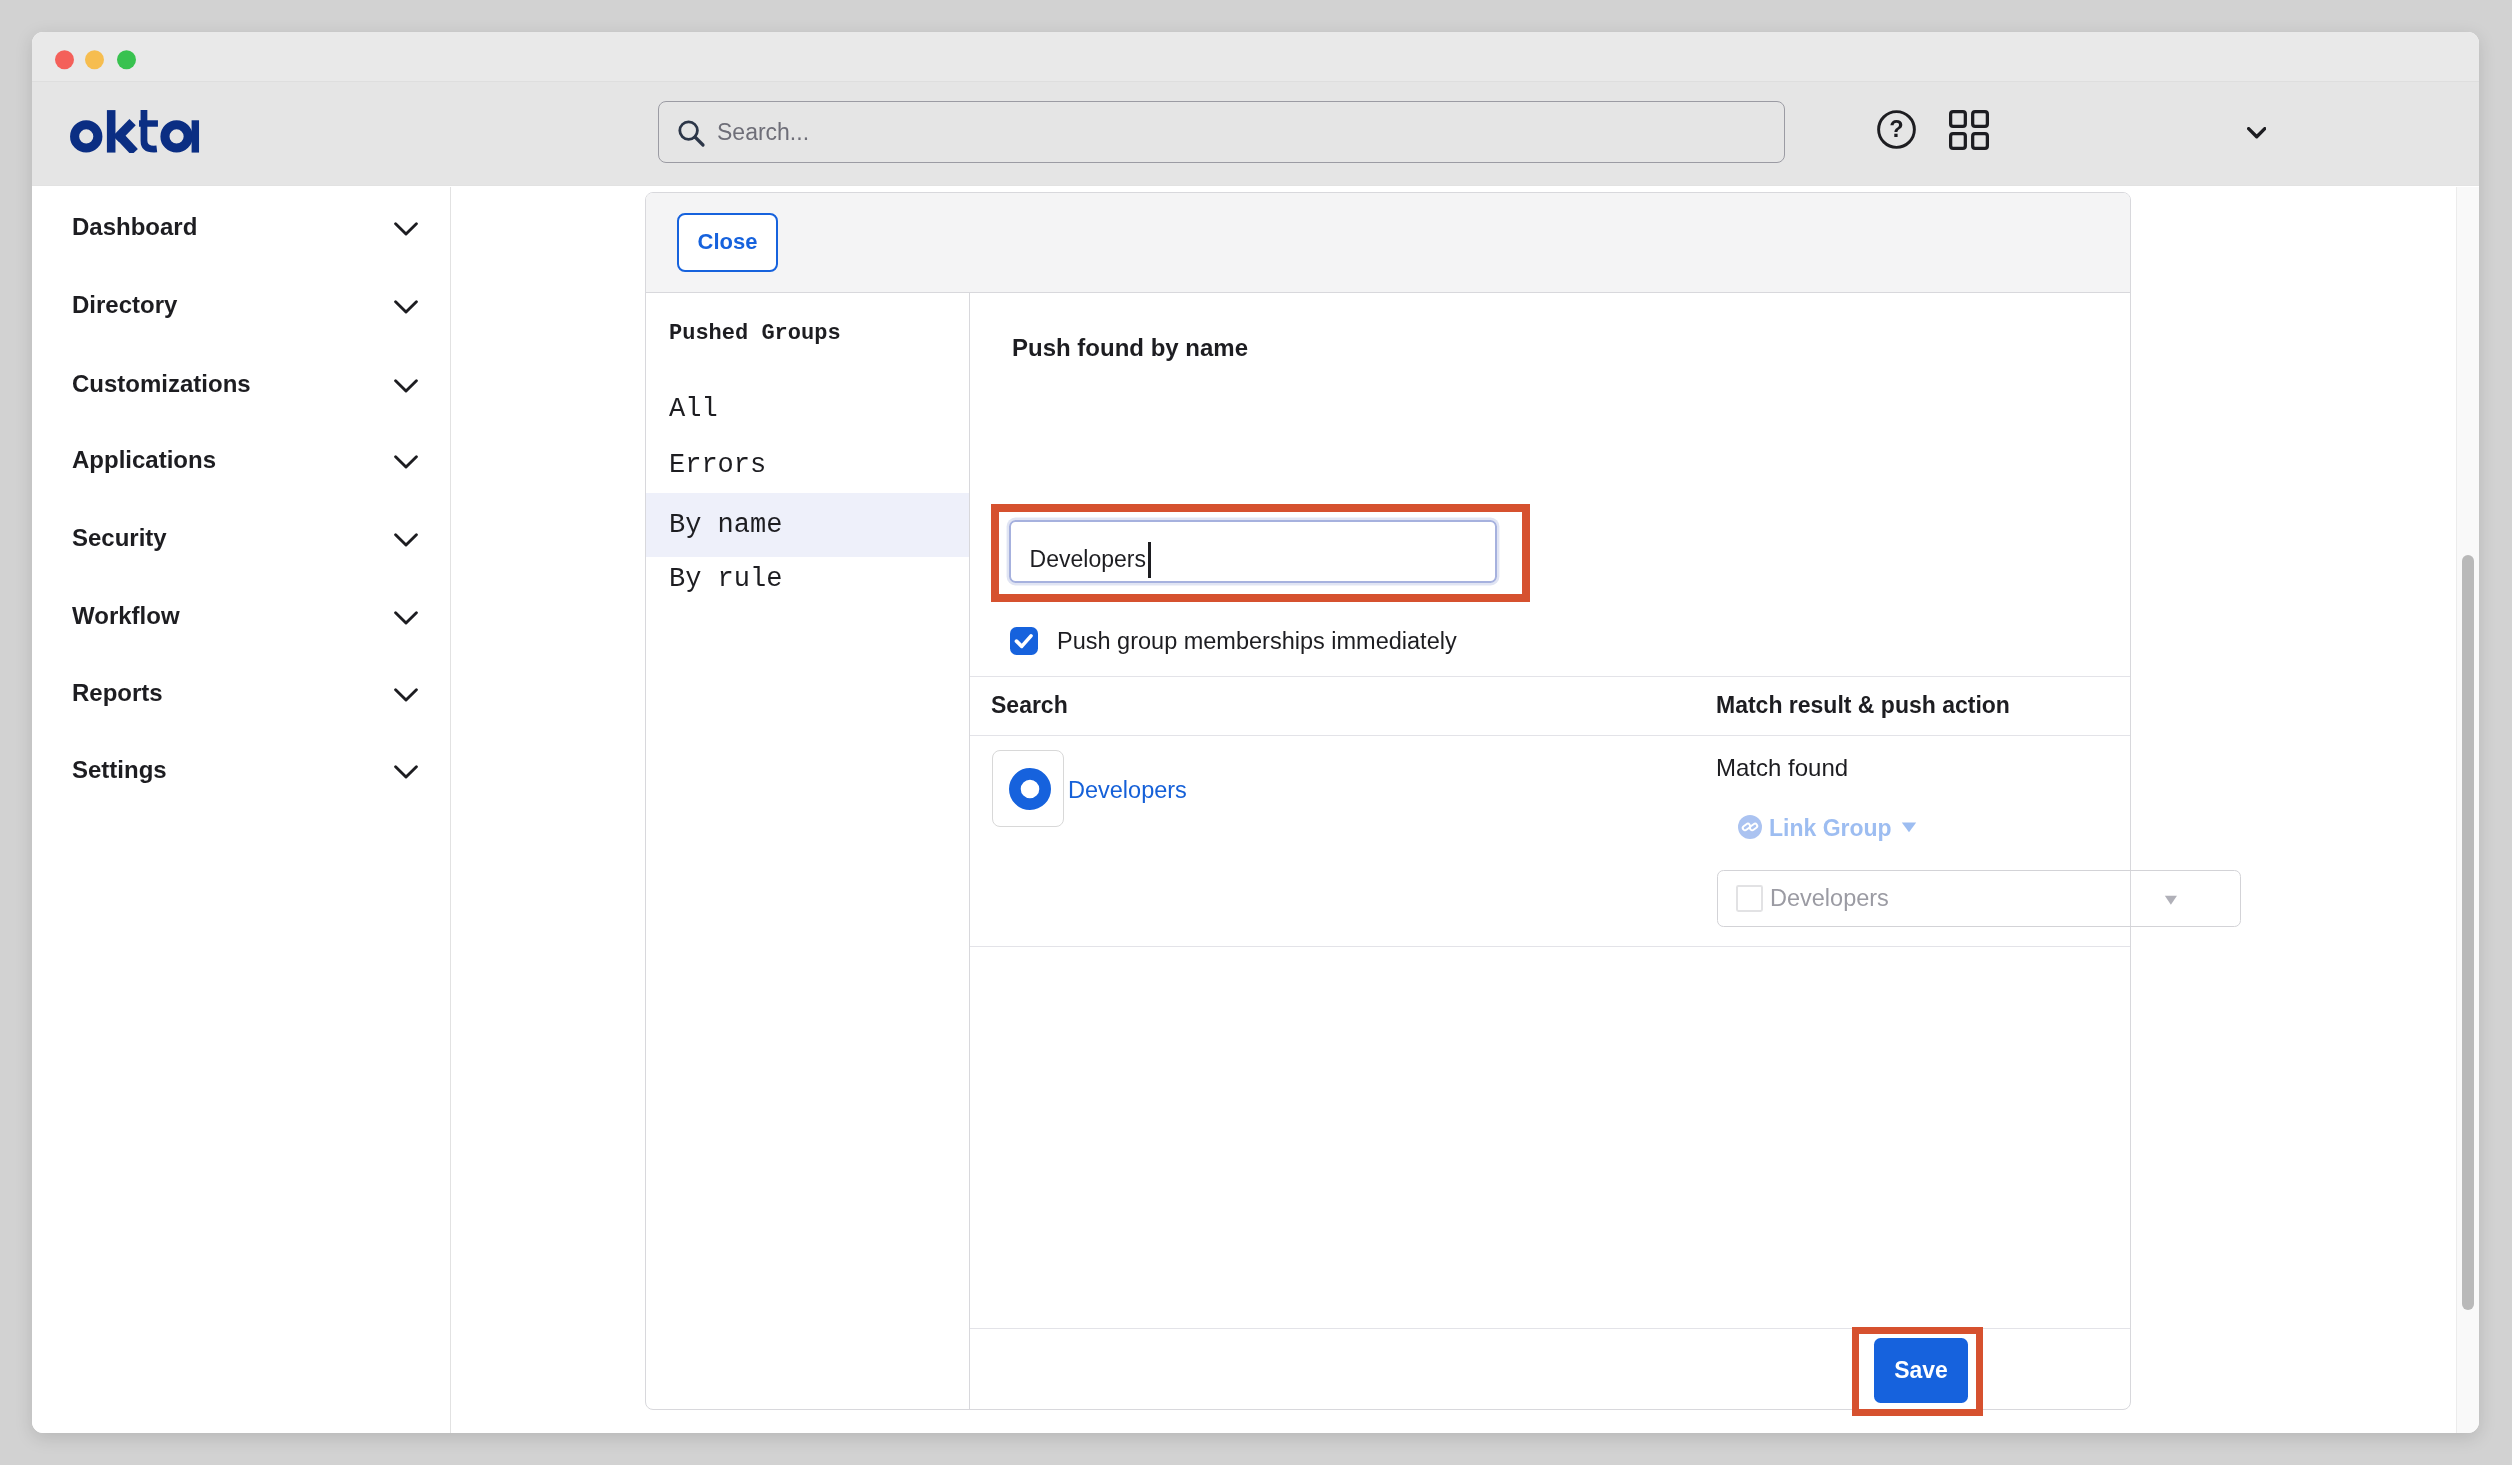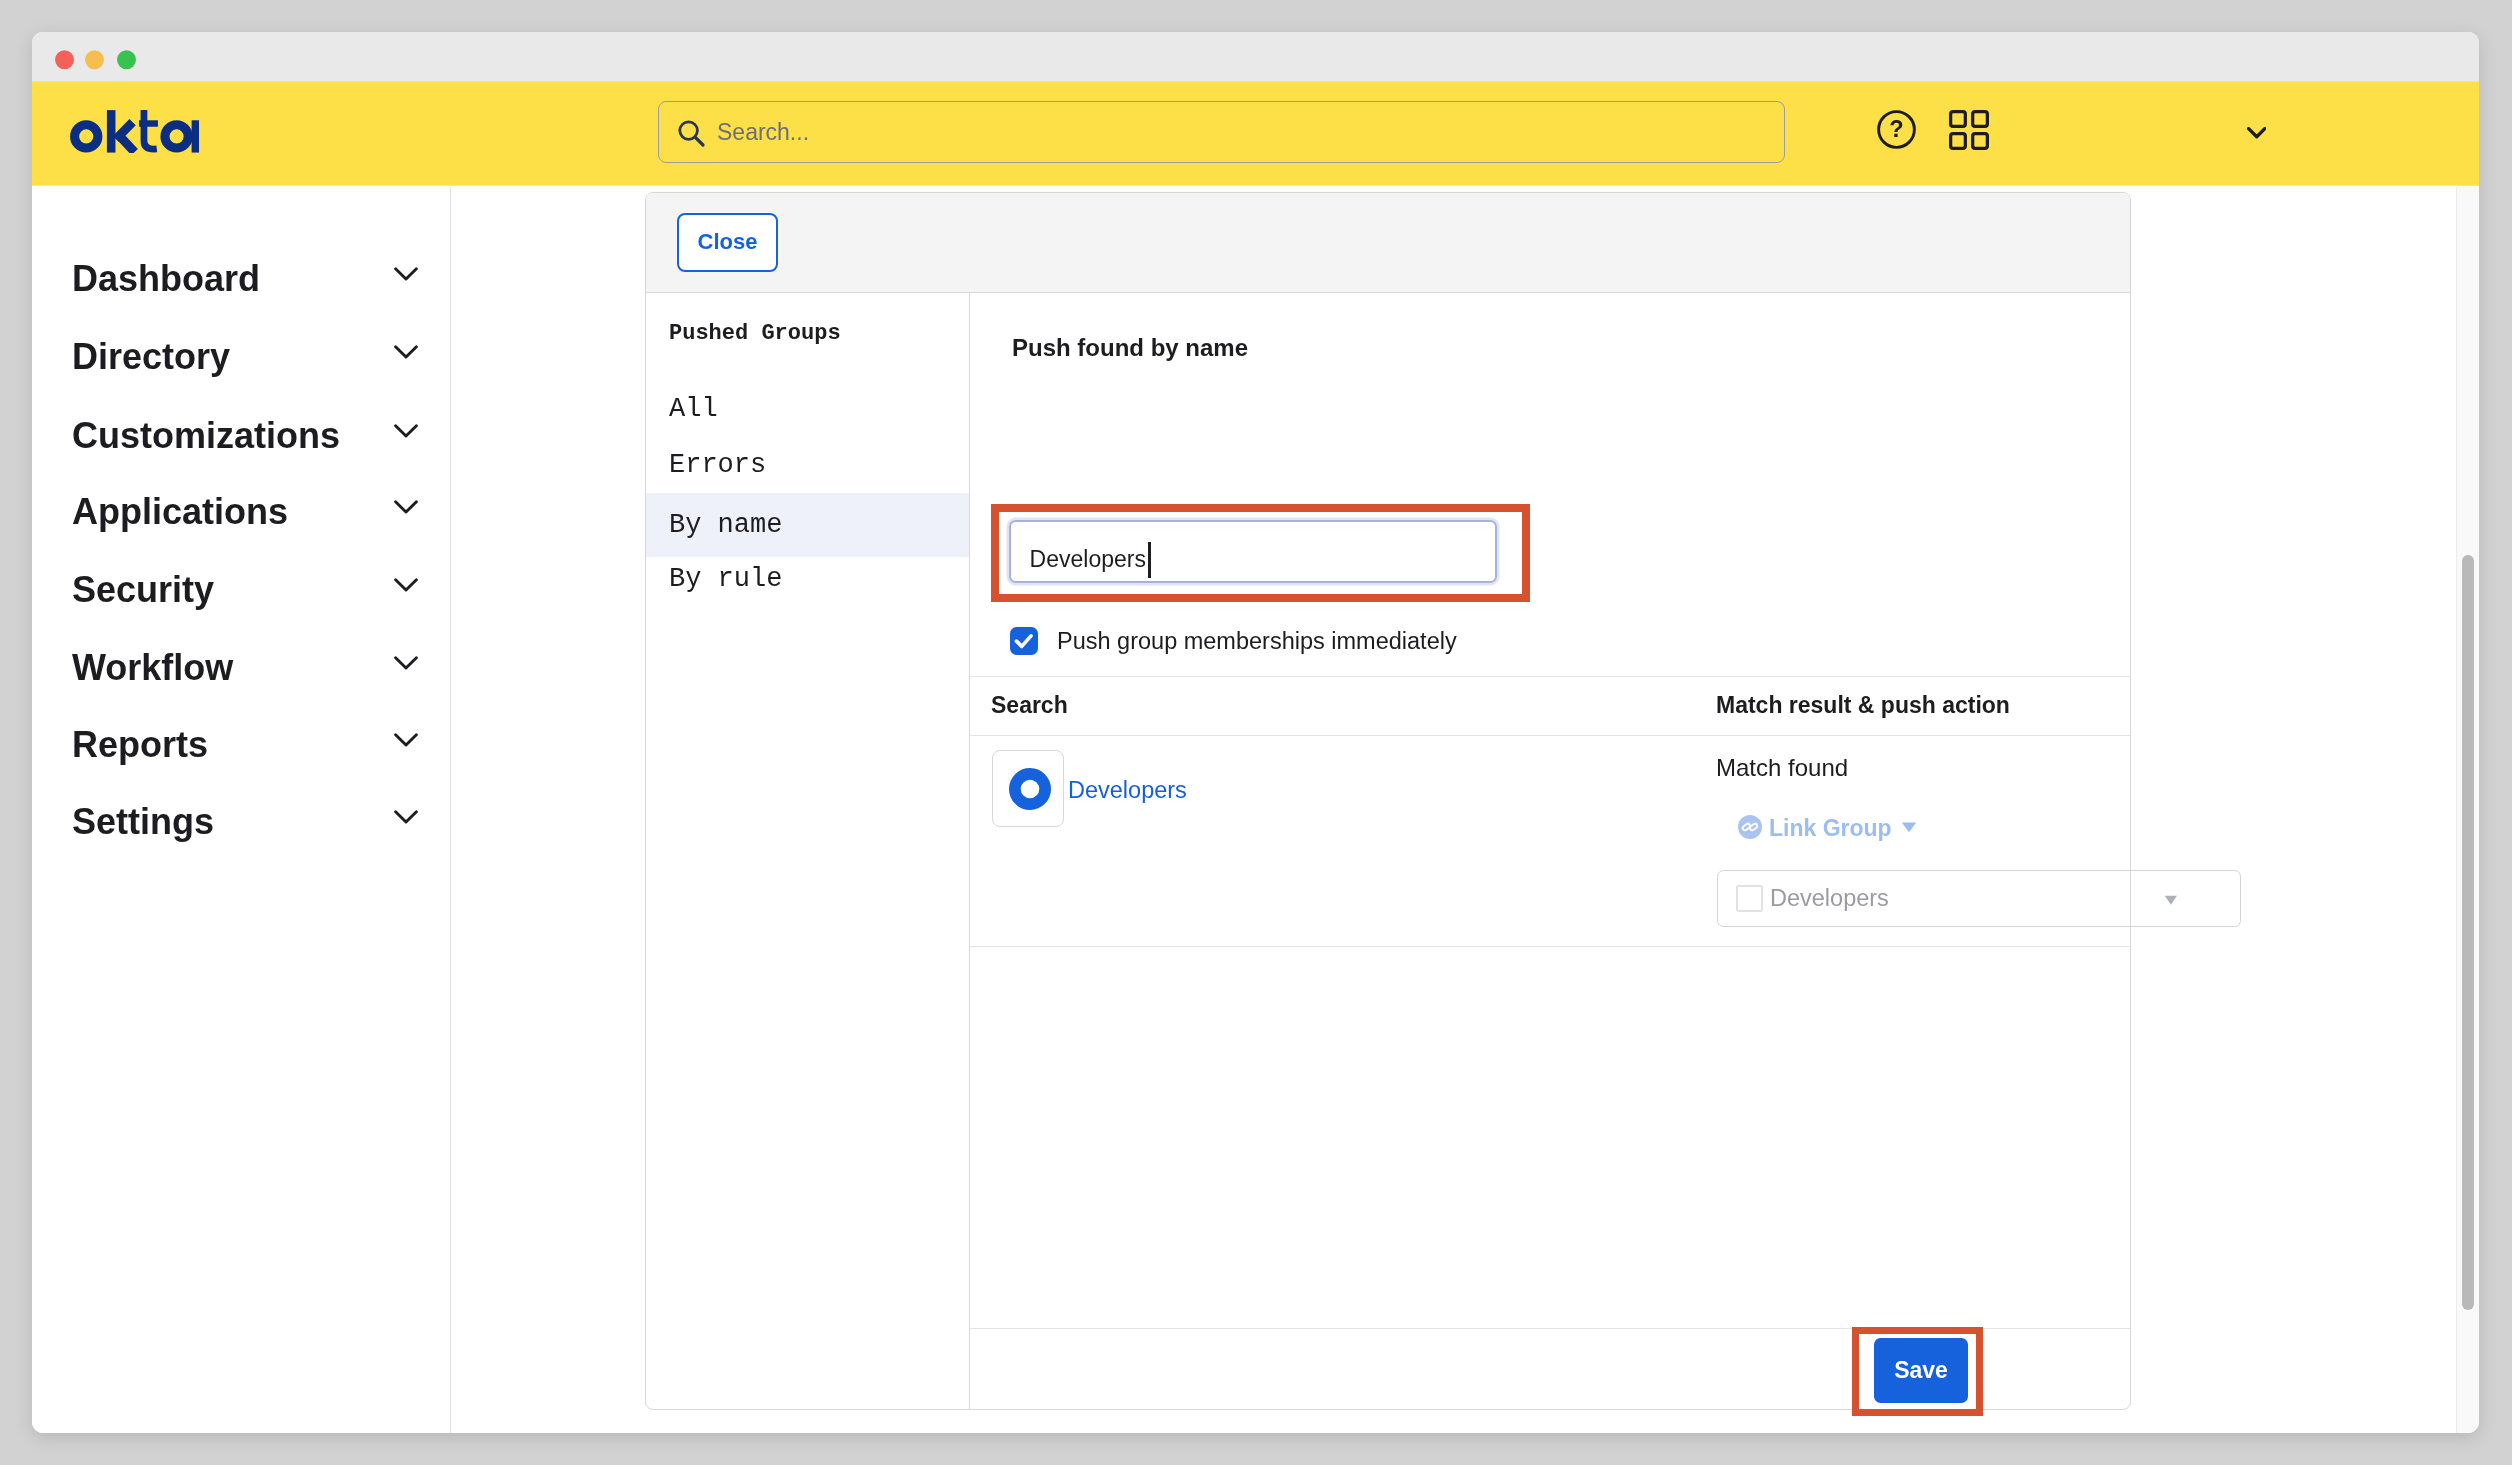--- a/index.html
+++ b/index.html
@@ -4,26 +4,26 @@
 <style>
   * { margin:0; padding:0; box-sizing:border-box; }
   html,body { width:2512px; height:1466px; }
   body { background:#d2d2d2; font-family:"Liberation Sans", sans-serif; color:#1d1d21; position:relative; overflow:hidden; }
   .window { position:absolute; left:32px; top:32px; width:2447px; height:1401px; background:#fff; border-radius:11.3px; overflow:hidden; box-shadow:0 4.9px 18px rgba(0,0,0,.13); }
   .titlebar { position:absolute; left:0; top:0; width:100%; height:50px; background:#e9e9e9; border-bottom:0.8px solid #dedede; }
   .dot { position:absolute; top:50px; width:19.4px; height:19.4px; border-radius:50%; transform:translateY(-50%); }
   .dot.r { left:23px; top:27.5px; background:#f4605a; }
   .dot.y { left:53px; top:27.5px; background:#f6bd4f; }
   .dot.g { left:85px; top:27.5px; background:#38c24f; }
-  .appheader { position:absolute; left:0; top:50px; width:100%; height:104px; background:#fde047; border-bottom:0.8px solid #e2e2e2; }
+  .appheader { position:absolute; left:0; top:50px; width:100%; height:104px; background:#e5e5e5; border-bottom:0.8px solid #e2e2e2; }
   .searchbox { position:absolute; left:626px; top:19.4px; width:1127px; height:62px; border:1.6px solid #9b9ba3; border-radius:8px; }
   .searchbox .ph { position:absolute; left:58px; top:50%; transform:translateY(-50%); font-size:23px; color:#6e6e78; }
   .hdr-user { position:absolute; left:1959px; top:25px; width:267px; text-align:center; font-size:23.5px; line-height:30px; color:#1d1d21; }
   .sidebar { position:absolute; left:0; top:155px; width:419px; bottom:0; background:#fff; border-right:0.8px solid #e2e2e2; }
-  .sideitem { position:absolute; left:40px; width:346px; height:32px; font-size:36px; font-weight:bold; color:#1d1d21;margin-top:45px; }
+  .sideitem { position:absolute; left:40px; width:346px; height:32px; font-size:24px; font-weight:bold; color:#1d1d21; }
   .sideitem svg { position:absolute; right:0; top:9px; }
   .card { position:absolute; left:613px; top:160px; width:1486px; height:1218px; background:#fff; border:1.6px solid #d8d8dc; border-radius:8px; }
   .cardhead { position:absolute; left:0; top:0; width:100%; height:100px; background:#f4f4f5; border-bottom:0.8px solid #d8d8dc; border-radius:6.5px 6.5px 0 0; }
   .closebtn { position:absolute; left:31px; top:20px; width:101px; height:59px; background:#fff; border:2.4px solid #1662dd; border-radius:8px; color:#1662dd; font-weight:bold; font-size:22px; text-align:center; line-height:54px; }
   .leftpanel { position:absolute; left:0; top:100px; width:324px; bottom:0; border-right:0.8px solid #d8d8dc;font-family:Liberation Mono, monospace; }
   .lp-h { position:absolute; left:23px; top:28px; font-size:22px; font-weight:bold; }
   .lp-i { position:absolute; left:23px; font-size:27px; color:#1d1d21; }
   .lp-sel { position:absolute; left:0; top:200px; width:100%; height:64px; background:#eef0fa; }
   .scrolltrack { position:absolute; right:0; top:155px; width:23.5px; bottom:0; background:#f9f9f9; border-left:0.8px solid #ececec; }
   .scrollthumb { position:absolute; left:2430px; top:523px; width:12px; height:755px; border-radius:6.5px; background:#b9b9b9; }

